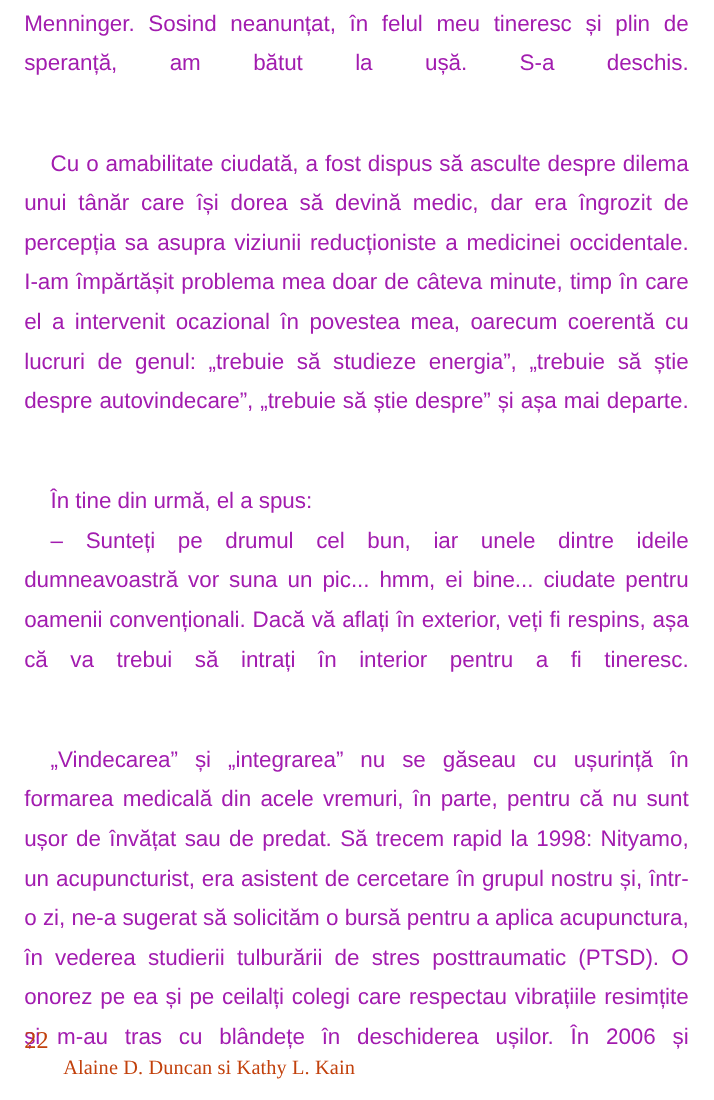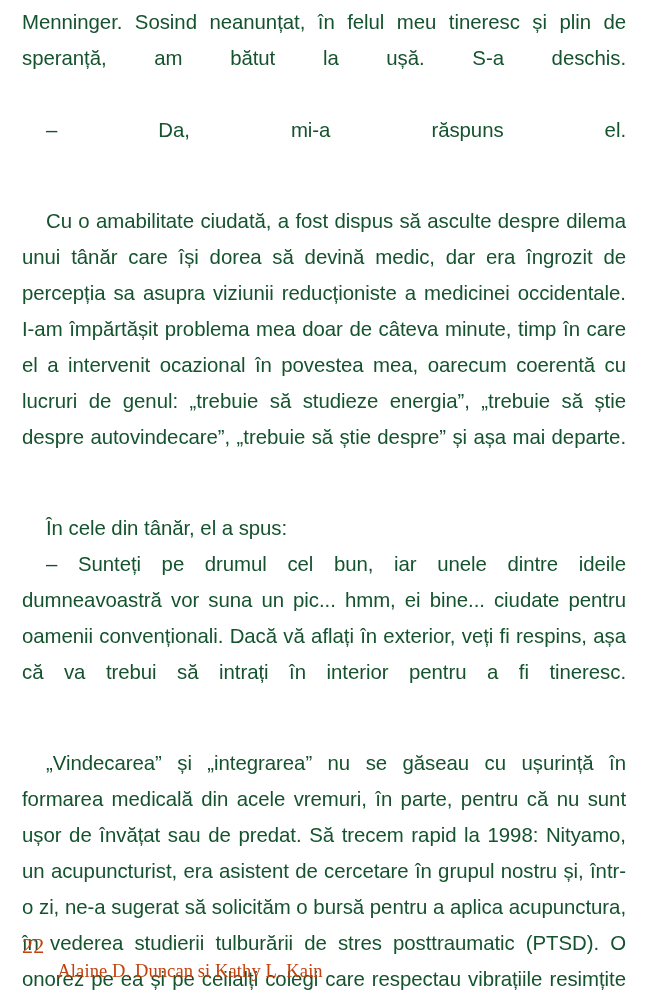--- a/index.html
+++ b/index.html
@@ -28,21 +28,21 @@
   }
   p.body-par {
     margin: 0;
     font-size: 20.4px;
     line-height: 36px;
     text-align: justify;
     text-justify: inter-word;
     letter-spacing: -0.05px;
     word-spacing: 0px;
     hyphens: none;
-    color: #14532d;
+    color: #a21caf;
   }
   
   p.flush { text-indent: 0; }
   
   p.indent { text-indent: 24px; }
   
   p.gap-before { margin-top: 19px; }
   
   p.body-par::after {
     content: "";
@@ -77,26 +77,25 @@
 </head>
 <body>
 
 <div class="page">
 
   <div class="text-column">
 
     <p class="body-par flush">Menninger. Sosind neanunțat, în felul meu tineresc și plin de speranță, am bătut la ușă. S-a deschis.</p>
 
 
-    <p class="body-par indent">– Da, mi-a răspuns el.</p>
 
 
     <p class="body-par indent gap-before">Cu o amabilitate ciudată, a fost dispus să asculte despre dilema unui tânăr care își dorea să devină medic, dar era îngrozit de percepția sa asupra viziunii reducționiste a medicinei occidentale. I-am împărtășit problema mea doar de câteva minute, timp în care el a intervenit ocazional în povestea mea, oarecum coerentă cu lucruri de genul: „trebuie să studieze energia”, „trebuie să știe despre autovindecare”, „trebuie să știe despre” și așa mai departe.</p>
 
-    <p class="body-par indent gap-before no-stretch">În cele din tânăr, el a spus:</p>
+    <p class="body-par indent gap-before no-stretch">În tine din urmă, el a spus:</p>
 
     <p class="body-par indent">– Sunteți pe drumul cel bun, iar unele dintre ideile dumneavoastră vor suna un pic... hmm, ei bine... ciudate pentru oamenii convenționali. Dacă vă aflați în exterior, veți fi respins, așa că va trebui să intrați în interior pentru a fi tineresc.</p>
 
     <p class="body-par indent gap-before">„Vindecarea” și „integrarea” nu se găseau cu ușurință în formarea medicală din acele vremuri, în parte, pentru că nu sunt ușor de învățat sau de predat. Să trecem rapid la 1998: Nityamo, un acupuncturist, era asistent de cercetare în grupul nostru și, într-o zi, ne-a sugerat să solicităm o bursă pentru a aplica acupunctura, în vederea studierii tulburării de stres posttraumatic (PTSD). O onorez pe ea și pe ceilalți colegi care respectau vibrațiile resimțite și m-au tras cu blândețe în deschiderea ușilor. În 2006 și</p>
 
   </div>
 
   <div class="footer">
     <span class="folio">22</span>
     <span class="running-head">Alaine D. Duncan si Kathy L. Kain</span>

